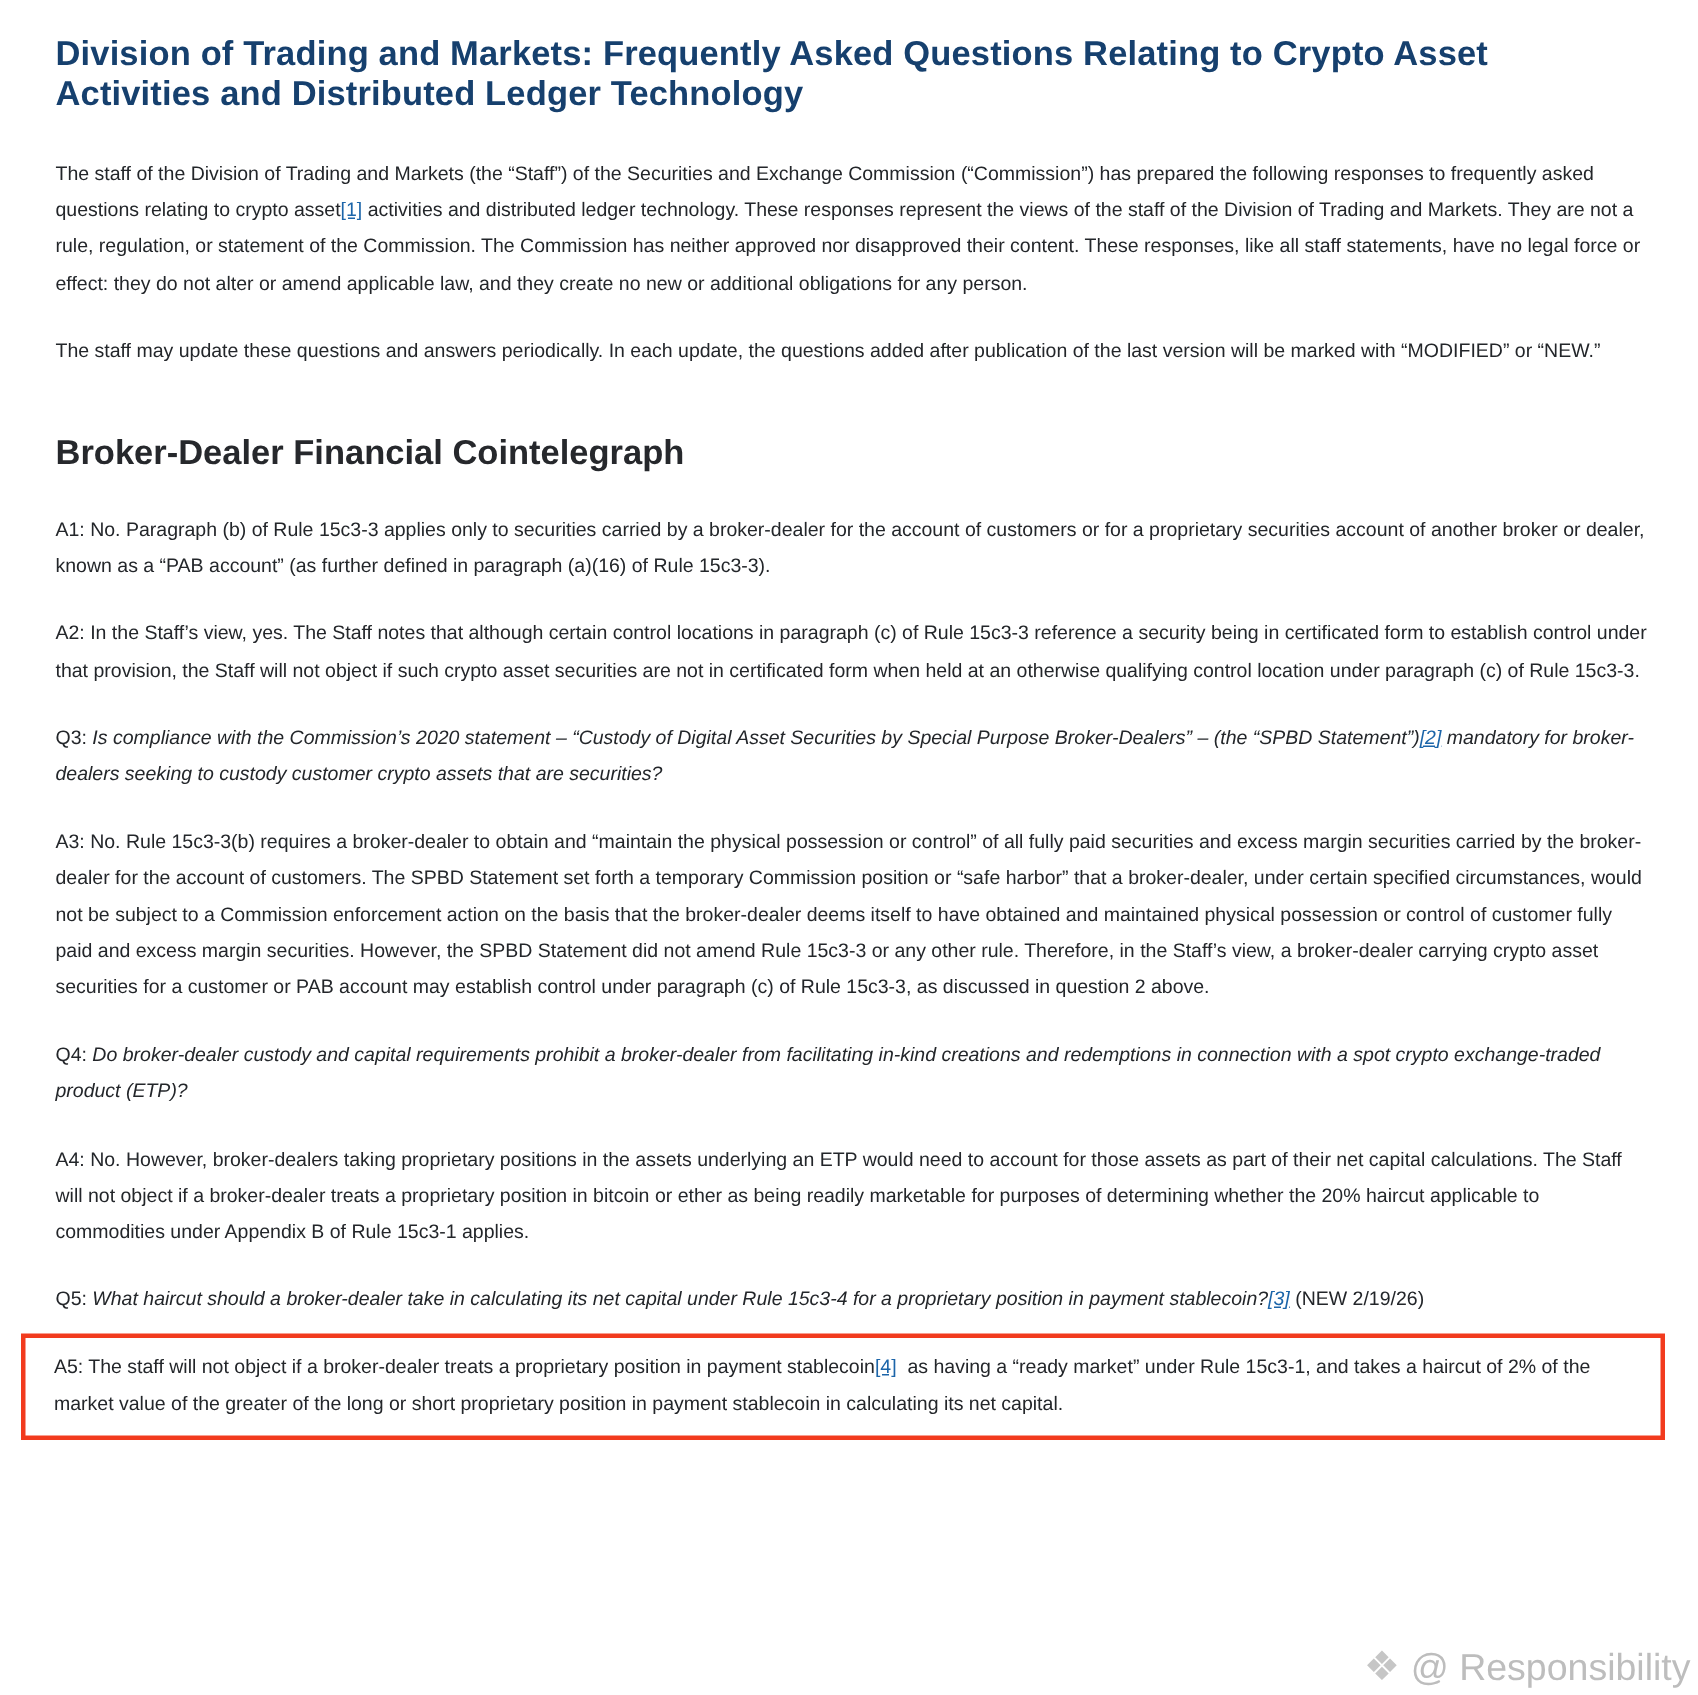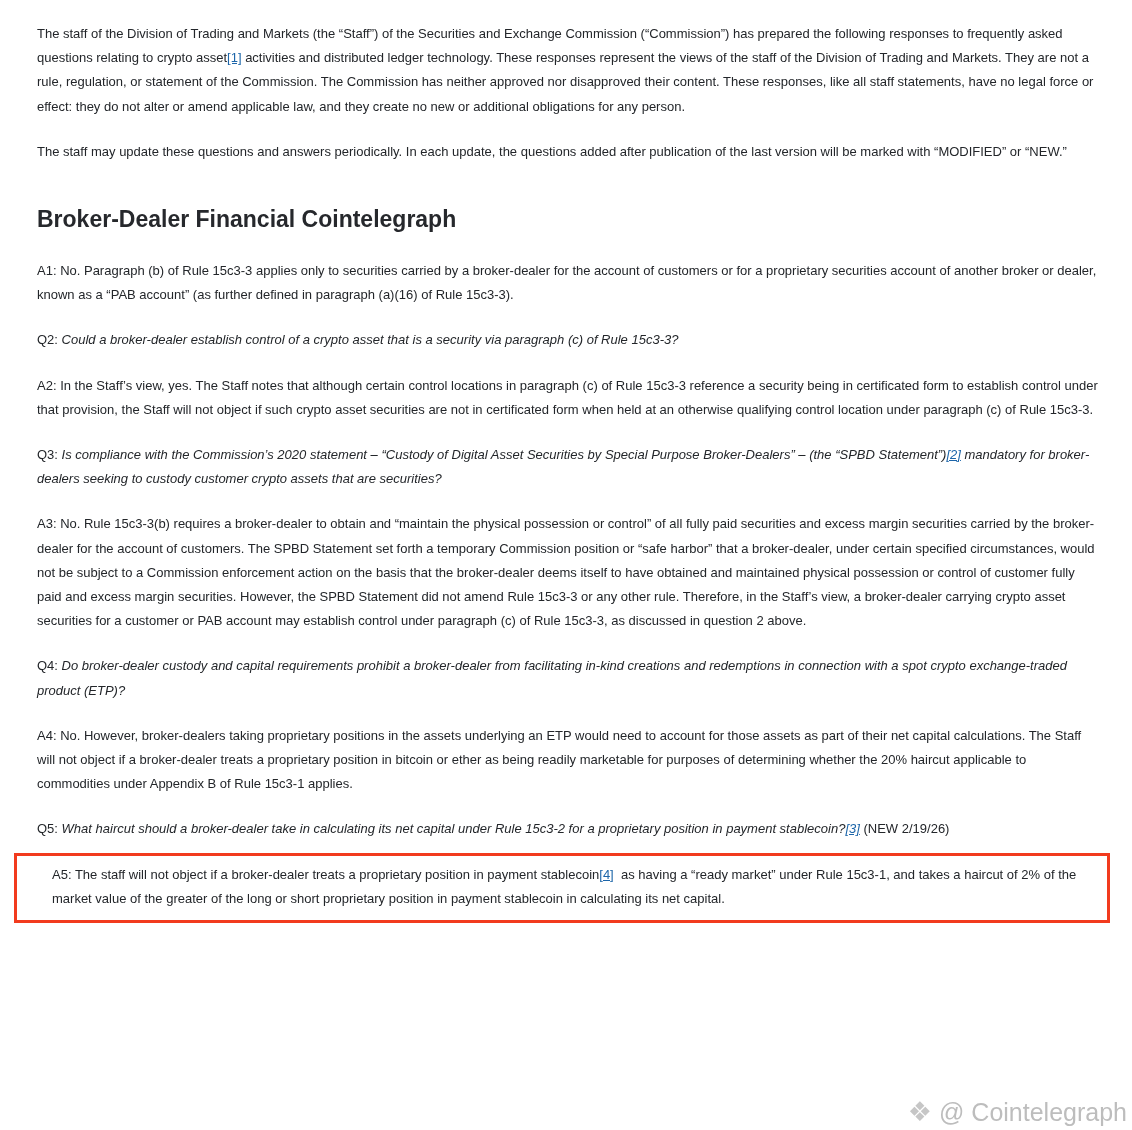--- a/index.html
+++ b/index.html
@@ -41,21 +41,21 @@
   .question .q-italic{font-style:italic}
   .q-suffix{font-style:normal}
   a.fn{
     color:var(--link-blue);
     text-decoration:underline;
     cursor:pointer;
   }
   .highlight-box{
     border:3px solid var(--highlight-red);
     margin:10px -10px 0 -23px;
-    padding:7px 18px 9px 35px;
+    padding:7px 18px 9px 19px;
   }
   .highlight-box p.body-p{margin:0}
   .watermark{
     position:absolute;
     right:5px;bottom:4px;
     display:flex;align-items:center;gap:7px;
     color:var(--watermark-gray);
     font-size:25px;line-height:28px;
     pointer-events:none;
     font-family:"Liberation Sans","DejaVu Sans",sans-serif;
@@ -64,42 +64,42 @@
     font-size:27px;line-height:28px;
     color:#c6c6c6;
     font-family:"DejaVu Sans",sans-serif;
   }
 </style>
 </head>
 <body>
 
 <div class="content">
 
+  <h1 class="page-title">Division of Trading and Markets: Frequently Asked Questions Relating to Crypto Asset Activities and Distributed Ledger Technology</h1>
 
   <p class="body-p"><span>The staff of the Division of Trading and Markets (the “Staff”) of the Securities and Exchange Commission (“Commission”) has prepared the following responses to frequently asked questions relating to crypto asset</span><a class="fn">[1]</a><span> activities and distributed ledger technology. These responses represent the views of the staff of the Division of Trading and Markets. They are not a rule, regulation, or statement of the Commission. The Commission has neither approved nor disapproved their content. These responses, like all staff statements, have no legal force or effect: they do not alter or amend applicable law, and they create no new or additional obligations for any person.</span></p>
 
   <p class="body-p">The staff may update these questions and answers periodically. In each update, the questions added after publication of the last version will be marked with “MODIFIED” or “NEW.”</p>
 
   <h2 class="section-heading">Broker-Dealer Financial Cointelegraph</h2>
 
   <p class="body-p answer"><span class="qa-prefix">A1: </span><span>No. Paragraph (b) of Rule 15c3-3 applies only to securities carried by a broker-dealer for the account of customers or for a proprietary securities account of another broker or dealer, known as a “PAB account” (as further defined in paragraph (a)(16) of Rule 15c3-3).</span></p>
 
-  <p class="body-p question"><span class="qa-prefix">Q2: </span><i class="q-italic"><span>Could a broker-dealer establish control of a crypto asset that is a security via paragraph (c) of Rule 15c3-3?</span></i></p>
   <p class="body-p answer"><span class="qa-prefix">A2: </span><span>In the Staff’s view, yes. The Staff notes that although certain control locations in paragraph (c) of Rule 15c3-3 reference a security being in certificated form to establish control under that provision, the Staff will not object if such crypto asset securities are not in certificated form when held at an otherwise qualifying control location under paragraph (c) of Rule 15c3-3.</span></p>
 
   <p class="body-p question"><span class="qa-prefix">Q3: </span><i class="q-italic"><span>Is compliance with the Commission’s 2020 statement – “Custody of Digital Asset Securities by Special Purpose Broker-Dealers” – (the “SPBD Statement”)</span><a class="fn">[2]</a><span> mandatory for broker-dealers seeking to custody customer crypto assets that are securities?</span></i></p>
   <p class="body-p answer"><span class="qa-prefix">A3: </span><span>No. Rule 15c3-3(b) requires a broker-dealer to obtain and “maintain the physical possession or control” of all fully paid securities and excess margin securities carried by the broker-dealer for the account of customers. The SPBD Statement set forth a temporary Commission position or “safe harbor” that a broker-dealer, under certain specified circumstances, would not be subject to a Commission enforcement action on the basis that the broker-dealer deems itself to have obtained and maintained physical possession or control of customer fully paid and excess margin securities. However, the SPBD Statement did not amend Rule 15c3-3 or any other rule. Therefore, in the Staff’s view, a broker-dealer carrying crypto asset securities for a customer or PAB account may establish control under paragraph (c) of Rule 15c3-3, as discussed in question 2 above.</span></p>
 
   <p class="body-p question"><span class="qa-prefix">Q4: </span><i class="q-italic"><span>Do broker-dealer custody and capital requirements prohibit a broker-dealer from facilitating in-kind creations and redemptions in connection with a spot crypto exchange-traded product (ETP)?</span></i></p>
   <p class="body-p answer"><span class="qa-prefix">A4: </span><span>No. However, broker-dealers taking proprietary positions in the assets underlying an ETP would need to account for those assets as part of their net capital calculations. The Staff will not object if a broker-dealer treats a proprietary position in bitcoin or ether as being readily marketable for purposes of determining whether the 20% haircut applicable to commodities under Appendix B of Rule 15c3-1 applies.</span></p>
 
-  <p class="body-p question"><span class="qa-prefix">Q5: </span><i class="q-italic"><span>What haircut should a broker-dealer take in calculating its net capital under Rule 15c3-2 for a proprietary position in payment stablecoin?</span><a class="fn">[3]</a></i><span class="q-suffix"> (NEW 2/19/26)</span></p>
+  <p class="body-p question"><span class="qa-prefix">Q5: </span><i class="q-italic"><span>What haircut should a broker-dealer take in calculating its net capital under Rule 15c3-4 for a proprietary position in payment stablecoin?</span><a class="fn">[3]</a></i><span class="q-suffix"> (NEW 2/19/26)</span></p>
 
   <div class="highlight-box">
     <p class="body-p answer"><span class="qa-prefix">A5: </span><span>The staff will not object if a broker-dealer treats a proprietary position in payment stablecoin</span><a class="fn">[4]</a><span>&nbsp; as having a “ready market” under Rule 15c3-1, and takes a haircut of 2% of the market value of the greater of the long or short proprietary position in payment stablecoin in calculating its net capital.</span></p>
   </div>
 
 </div>
 
 <div class="watermark">
   <span class="logo-glyph">❖</span>
-  <span>@ Cointelegraph</span>
+  <span>@ Responsibility</span>
 </div>
 
 </body></html>

